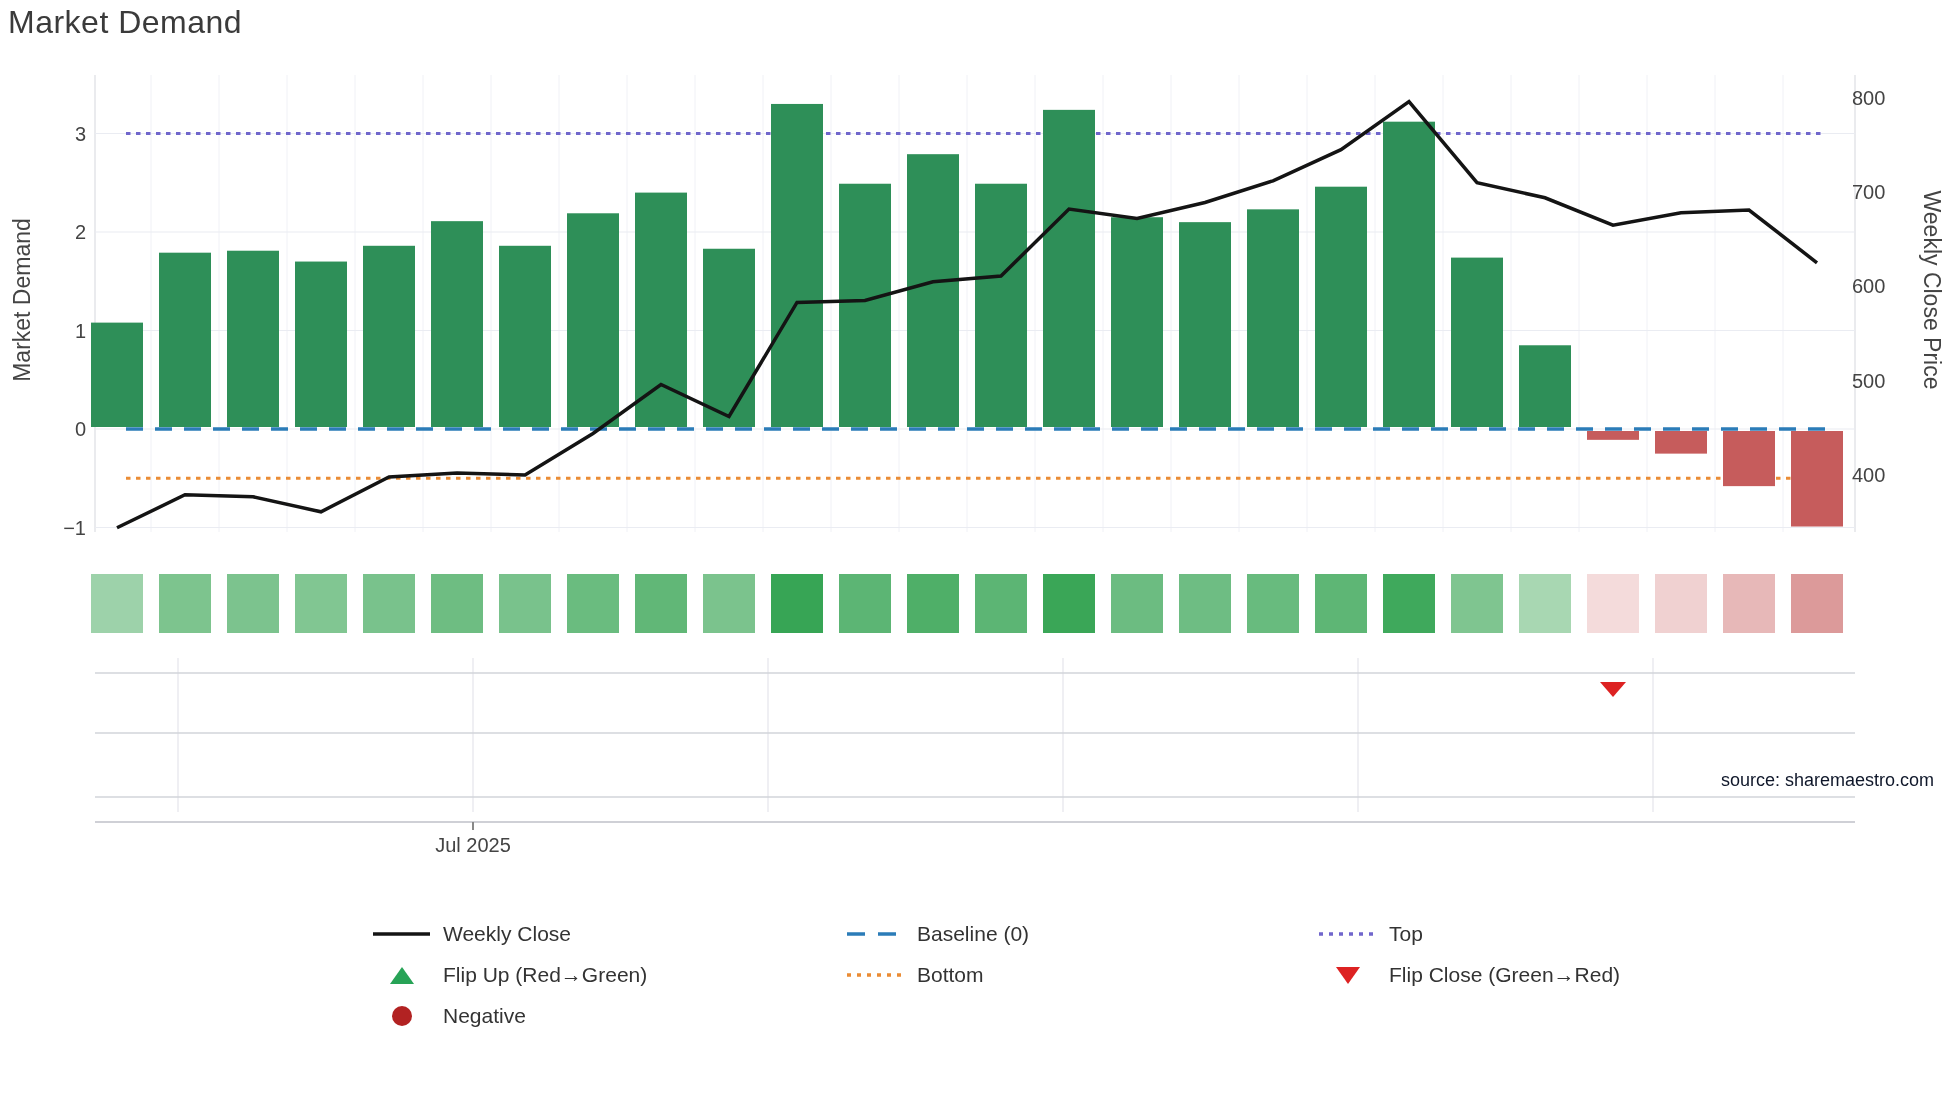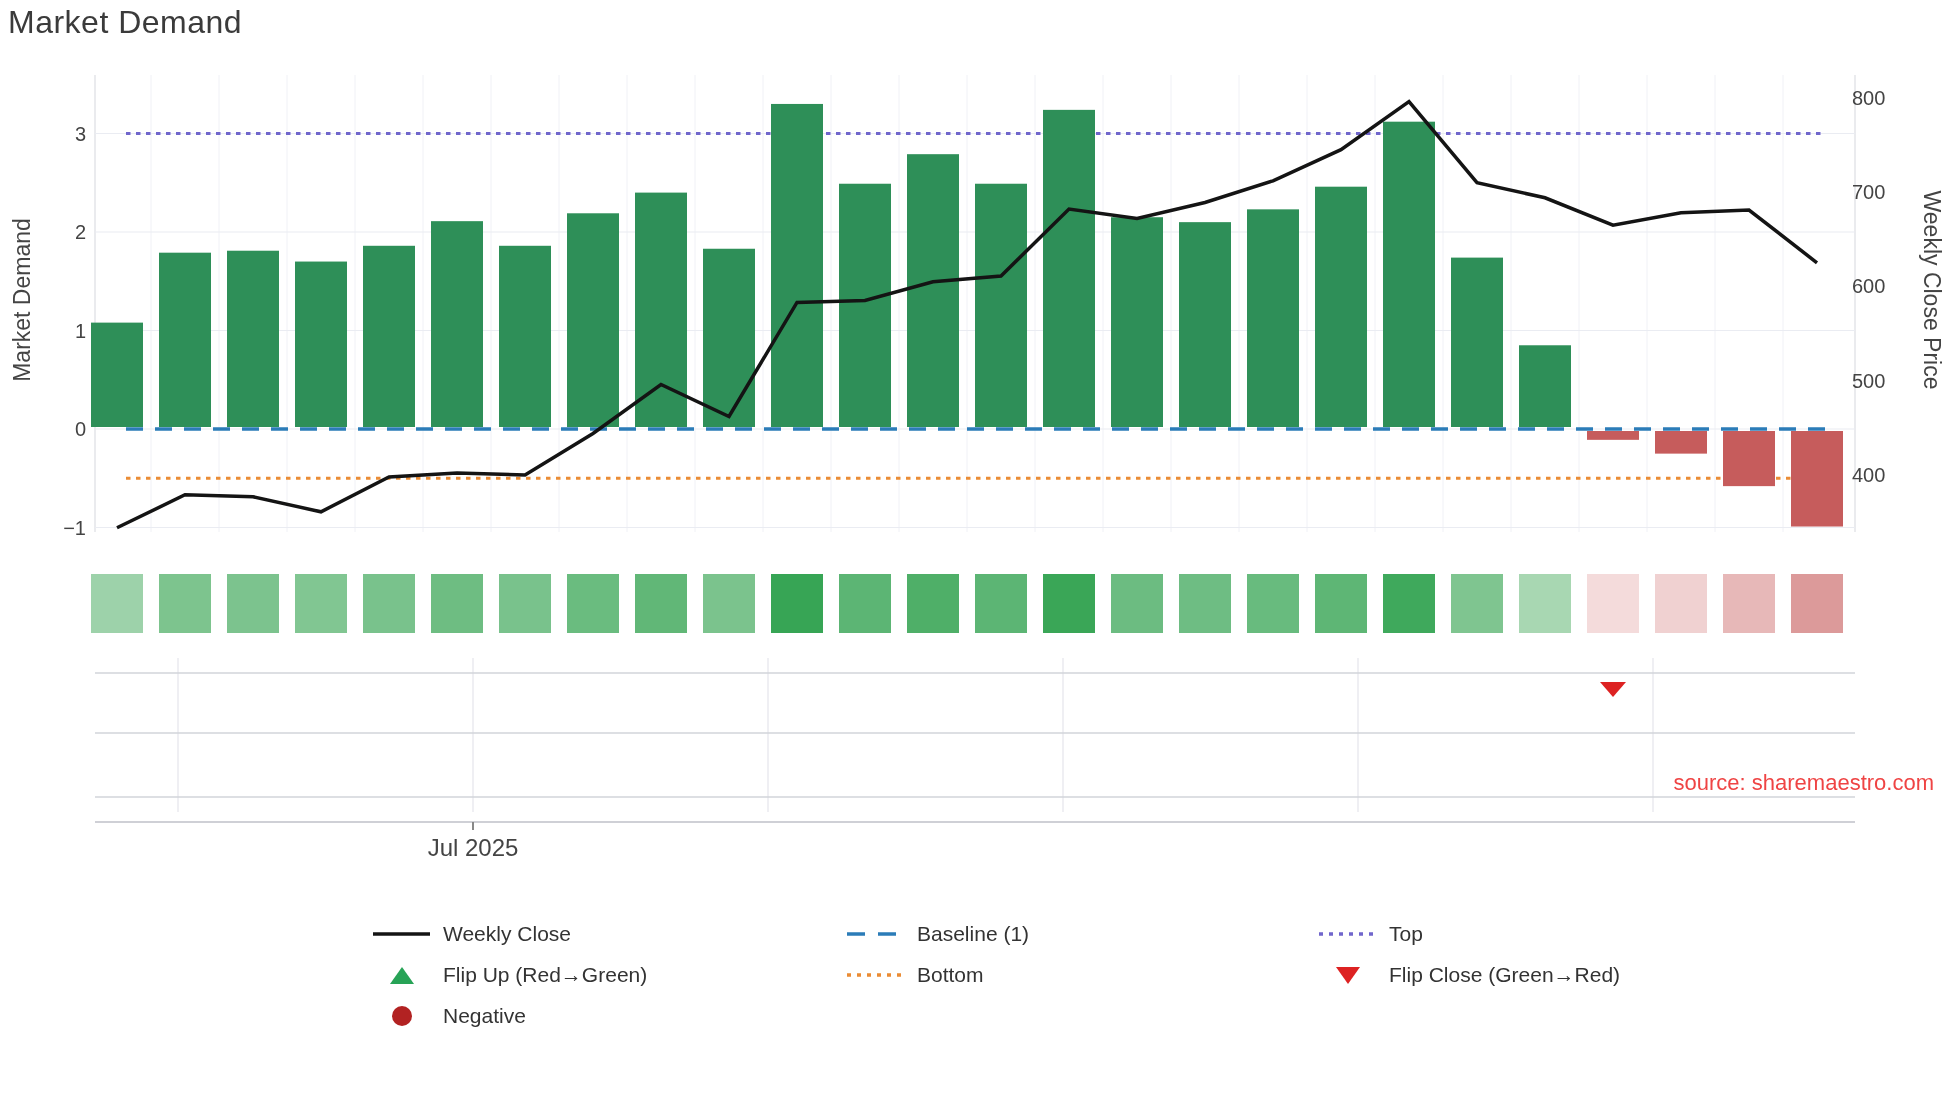--- a/index.html
+++ b/index.html
@@ -2,22 +2,22 @@
 <html><head>
 <meta charset="utf-8">
 <style>
   html,body{margin:0;padding:0;background:#ffffff;}
   #app{position:relative;width:1960px;height:1102px;background:#ffffff;overflow:hidden;
        font-family:"Liberation Sans","DejaVu Sans",sans-serif;}
   .title{position:absolute;left:8px;top:4px;font-size:32px;color:#3b3b3b;letter-spacing:0.5px;}
   .y-title{position:absolute;font-size:23px;color:#444;white-space:nowrap;}
   .y-title.left{left:22px;top:300px;transform:translate(-50%,-50%) rotate(-90deg);}
   .y-title.right{left:1931px;top:290px;transform:translate(-50%,-50%) rotate(90deg);}
-  .x-tick{position:absolute;left:473px;top:834px;transform:translateX(-50%);font-size:24px;color:#444;}
-  .source{position:absolute;right:26px;top:770px;font-size:22px;color:#ef4444;}
+  .x-tick{position:absolute;left:473px;top:834px;transform:translateX(-50%);font-size:20px;color:#444;}
+  .source{position:absolute;right:26px;top:770px;font-size:18px;color:#0f172a;}
   #legend{position:absolute;left:373px;top:922px;display:grid;
           grid-template-columns:474px 472px 330px;row-gap:16px;}
   .legend-item{display:flex;align-items:flex-start;gap:13px;height:25px;font-size:21px;color:#333;cursor:pointer;}
   .swatch{width:57px;height:24px;display:flex;align-items:center;justify-content:center;flex:0 0 57px;}
   .tri-up{width:0;height:0;border-left:12px solid transparent;border-right:12px solid transparent;border-bottom:17px solid #000;}
   .tri-down{width:0;height:0;border-left:12px solid transparent;border-right:12px solid transparent;border-top:17px solid #000;}
   .dot{width:20px;height:20px;border-radius:50%;}
   svg text{font-family:"Liberation Sans","DejaVu Sans",sans-serif;}
 </style>
 </head>
@@ -149,21 +149,21 @@
           </svg>
         </span>
         <span>Weekly Close</span>
       </div>
       <div class="legend-item">
         <span class="swatch">
           <svg width="57" height="24">
             <line x1="0" x2="57" y1="12" y2="12" stroke="#2b7cb8" stroke-width="3.6" stroke-dasharray="18 13"></line>
           </svg>
         </span>
-        <span>Baseline (1)</span>
+        <span>Baseline (0)</span>
       </div>
       <div class="legend-item">
         <span class="swatch">
           <svg width="57" height="24">
             <line x1="0" x2="57" y1="12" y2="12" stroke="#7066cc" stroke-width="3.6" stroke-dasharray="4 6"></line>
           </svg>
         </span>
         <span>Top</span>
       </div>
       <div class="legend-item">

